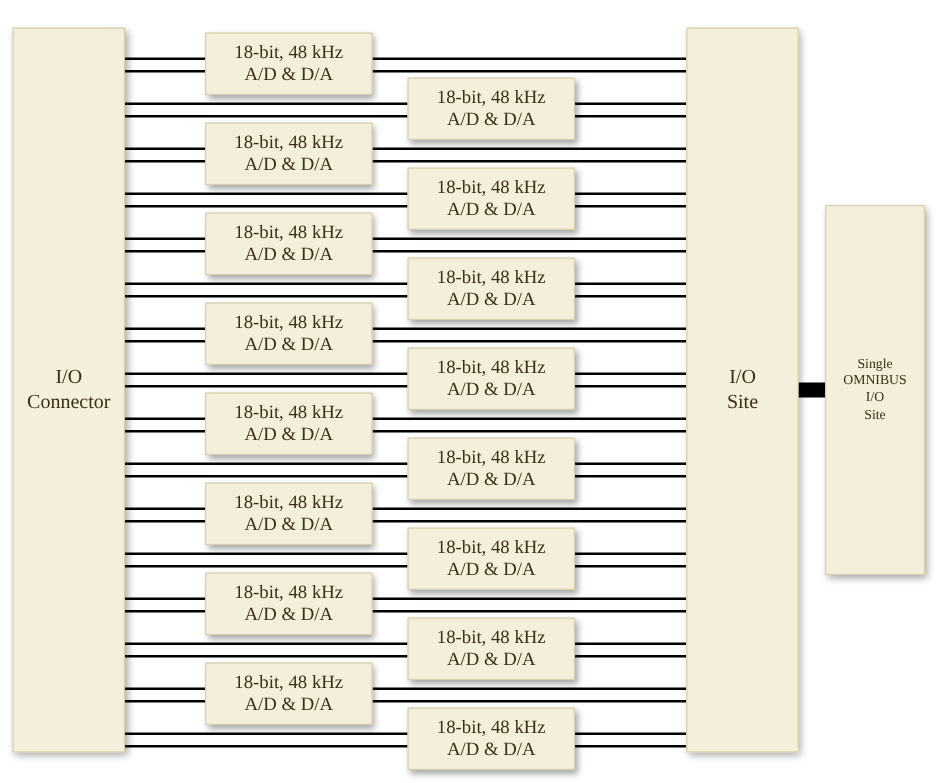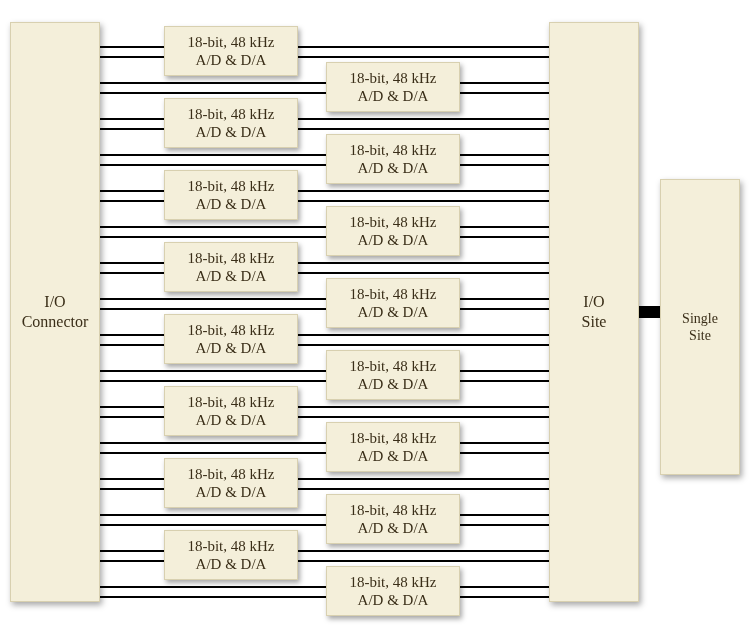--- a/index.html
+++ b/index.html
@@ -36,21 +36,21 @@
     flex-direction: column;
     justify-content: center;
     align-items: center;
     color: #3a2e18;
     font-size: 16px;
     line-height: 1.25;
     padding: 4px 6px;
   }
   .panel.left   { left: 10px;  top: 22px; width: 90px;  height: 580px; }
   .panel.iologic{ left: 549px; top: 22px; width: 90px;  height: 580px; }
-  .panel.right  { left: 660px; top: 179px; width: 80px; height: 296px; font-size: 14px; }
+  .panel.right  { left: 660px; top: 164px; width: 80px; height: 296px; font-size: 11px; }
   
   .conv {
     position: absolute;
     width: 134px;
     height: 50px;
     background: #f4efda;
     border: 1px solid #d8d0b0;
     box-shadow: 2px 3px 5px rgba(0,0,0,0.35);
     text-align: center;
     display: flex;
@@ -198,16 +198,17 @@
 
   <div class="panel iologic">
     <span>I/O</span>
     <span>Site</span>
   </div>
 
   <div class="connector-bar"></div>
 
   <div class="panel right">
     <span>Single</span>
+    <span>OMNIBUS I/O</span>
     <span>Site</span>
   </div>
 
 </div>
 
 </body></html>

